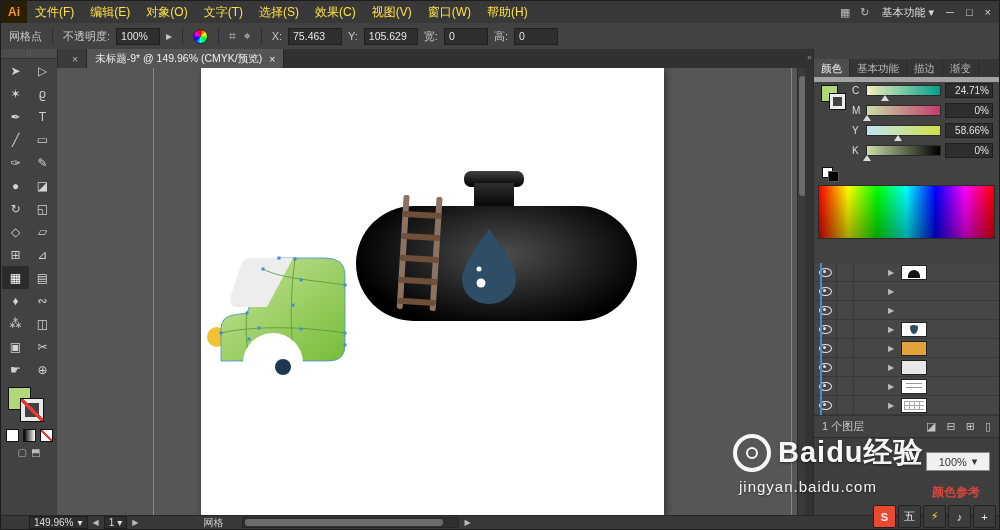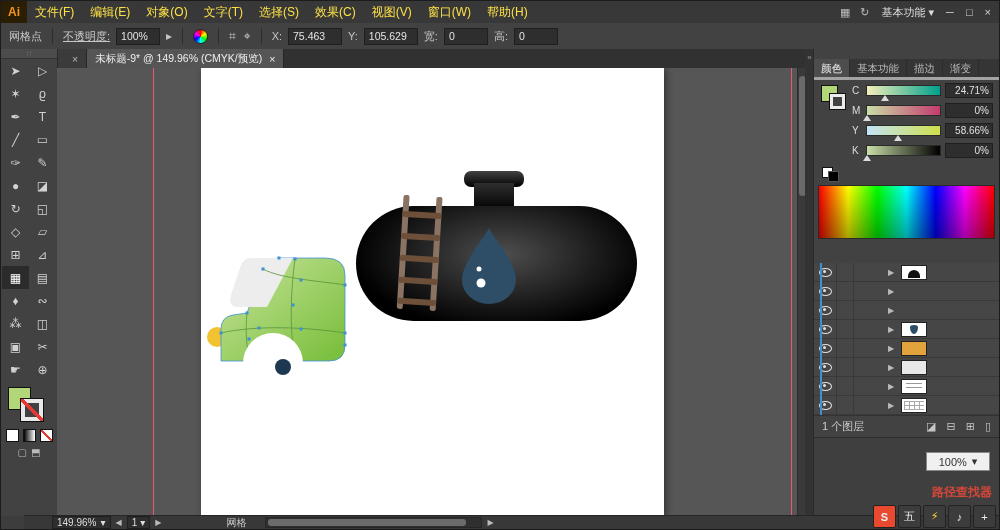--- a/index.html
+++ b/index.html
@@ -16,21 +16,21 @@
   .mb-right{margin-left:auto;display:flex;align-items:center;gap:12px;padding-right:8px;}
   .mb-icon{color:#bbb;font-size:11px;}
   .workspace{color:#ddd;font-size:11px;}
   .win-btns{display:flex;gap:12px;color:#d5d5d5;font-size:11px;}
 
   
   .controlbar{position:absolute;top:22px;height:26px;left:0;right:0;background:#424242;
               border-bottom:1px solid #222;display:flex;align-items:center;gap:6px;padding:0 8px;}
   .cb-sep{width:1px;height:16px;background:#2d2d2d;margin:0 4px;}
   .cb-label{color:#c7c7c7;}
-  .cb-link{text-decoration:underline;text-align:center;}
+  .cb-link{text-align:center;}
   .cb-field{background:#2e2e2e;border:1px solid #1f1f1f;height:15px;display:flex;align-items:center;
             padding:0 4px;min-width:44px;color:#e3e3e3;font-size:10.5px;}
   .cb-field.small{min-width:34px;}
   .recolor{width:13px;height:13px;border-radius:50%;
            background:conic-gradient(red,yellow,lime,cyan,blue,magenta,red);border:1px solid #222;}
   .cb-icon{color:#c5c5c5;font-size:12px;}
 
   
   .tabbar{position:absolute;top:48px;left:56px;width:750px;height:19px;background:#313131;
           display:flex;align-items:stretch;overflow:hidden;}
@@ -81,21 +81,21 @@
   .rail{position:absolute;top:0;bottom:4px;width:6px;border-radius:2px;}
   .rail.l{left:3px;} .rail.r{right:5px;}
   .rung{position:absolute;left:3px;right:5px;height:6px;border-radius:2px;}
 
   
   .dock-collapse{position:absolute;right:185px;top:48px;width:9px;bottom:13px;background:#333;
                  color:#999;font-size:8px;text-align:center;padding-top:4px;box-sizing:border-box;}
   .dock{position:absolute;right:0;top:48px;width:185px;bottom:13px;background:#424242;
         border-left:1px solid #2a2a2a;}
   .ptabs{position:absolute;left:0;right:0;height:18px;background:#353535;display:flex;
-         border-bottom:3px solid #a3a3a3;}
+         border-bottom:5px solid #a3a3a3;}
   .ptab{padding:0 7px;line-height:18px;color:#b9b9b9;border-right:1px solid #2c2c2c;font-size:10.5px;
         white-space:nowrap;}
   .ptab.active{background:#4d4d4d;color:#ededed;}
   .ptabs.row1{top:10px;} .ptabs.row2{top:196px;}
 
   .cp-swatch{position:absolute;left:7px;top:36px;width:28px;height:28px;}
   .cps-fill{position:absolute;left:0;top:0;width:15px;height:15px;border:1px solid #111;}
   .cps-stroke{position:absolute;left:9px;top:9px;width:9px;height:9px;background:#424242;
               border:3px solid #ececec;box-shadow:0 0 0 1px #111;}
   .slider-row{position:absolute;left:38px;right:6px;height:14px;display:flex;align-items:center;gap:4px;}
@@ -143,21 +143,21 @@
   
   .watermark{position:absolute;right:8px;top:432px;width:258px;z-index:40;color:#fff;opacity:.95;pointer-events:none;}
   .wm-row{display:flex;align-items:center;gap:7px;}
   .wm-ring{width:30px;height:30px;border:4px solid #fff;border-radius:50%;position:relative;flex:0 0 auto;}
   .wm-ring::after{content:'';position:absolute;left:9px;top:9px;width:8px;height:8px;border:2px solid #fff;border-radius:50%;}
   .wm-brand{font-size:29px;font-weight:bold;letter-spacing:1px;text-shadow:0 1px 3px rgba(0,0,0,.55);}
   .wm-url{font-size:15px;margin:5px 0 0 6px;letter-spacing:1px;text-shadow:0 1px 2px rgba(0,0,0,.55);}
 
   
   .statusbar{position:absolute;left:0;right:0;bottom:0;height:13px;background:#383838;border-top:1px solid #262626;
-             display:flex;align-items:center;font-size:10px;gap:5px;padding-left:28px;margin-left:23px;}
+             display:flex;align-items:center;font-size:10px;gap:5px;padding-left:28px;}
   .zoom-box{background:#2e2e2e;border:1px solid #1f1f1f;height:11px;display:flex;align-items:center;
             gap:4px;padding:0 4px;color:#ddd;}
   .sb-arrow{color:#bbb;font-size:8px;}
   .ab-box{background:#2e2e2e;border:1px solid #1f1f1f;height:11px;display:flex;align-items:center;gap:3px;
           padding:0 4px;color:#ddd;}
   .sb-status{margin-left:60px;color:#ccc;}
   .hscroll{flex:0 0 215px;height:9px;background:#2f2f2f;border:1px solid #262626;margin-left:14px;position:relative;}
   .hthumb{position:absolute;left:2px;width:92%;top:1px;bottom:1px;background:#6b6b6b;border-radius:3px;}
 
   
@@ -485,21 +485,21 @@
           <span class="ficon">⊞</span>
           <span class="ficon">▯</span>
         </span>
     </div>
 
     <div class="transp">
       <div class="opacity-box">
         <span>100%</span>
         <span>▾</span>
       </div>
-      <div class="make-mask">路径查找器</div>
+      <div class="make-mask">颜色参考</div>
     </div>
   </div>
 
   <div class="statusbar">
     <span class="zoom-box">
       <span>149.96%</span>
       <span>▾</span>
     </span>
     <span class="sb-arrow">◀</span>
     <span class="ab-box">
@@ -507,20 +507,27 @@
       <span>▾</span>
     </span>
     <span class="sb-arrow">▶</span>
     <span class="sb-status">网格</span>
     <span class="hscroll">
       <span class="hthumb"></span>
     </span>
     <span class="sb-arrow">▶</span>
   </div>
 
+  <div class="watermark">
+    <div class="wm-row">
+      <span class="wm-ring"></span>
+      <span class="wm-brand">Baidu经验</span>
+    </div>
+    <div class="wm-url">jingyan.baidu.com</div>
+  </div>
 
   <div class="tray" id="tray">
       <span class="tray-tile t0">S</span>
       <span class="tray-tile t1">五</span>
       <span class="tray-tile t2">⚡</span>
       <span class="tray-tile t3">♪</span>
       <span class="tray-tile t4">+</span>
     </div>
 
 </div>

